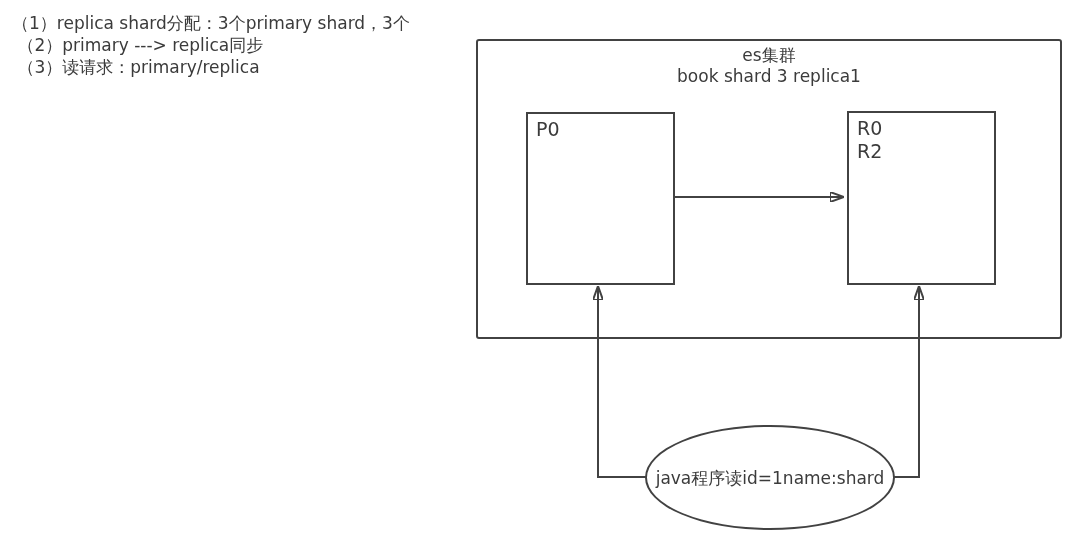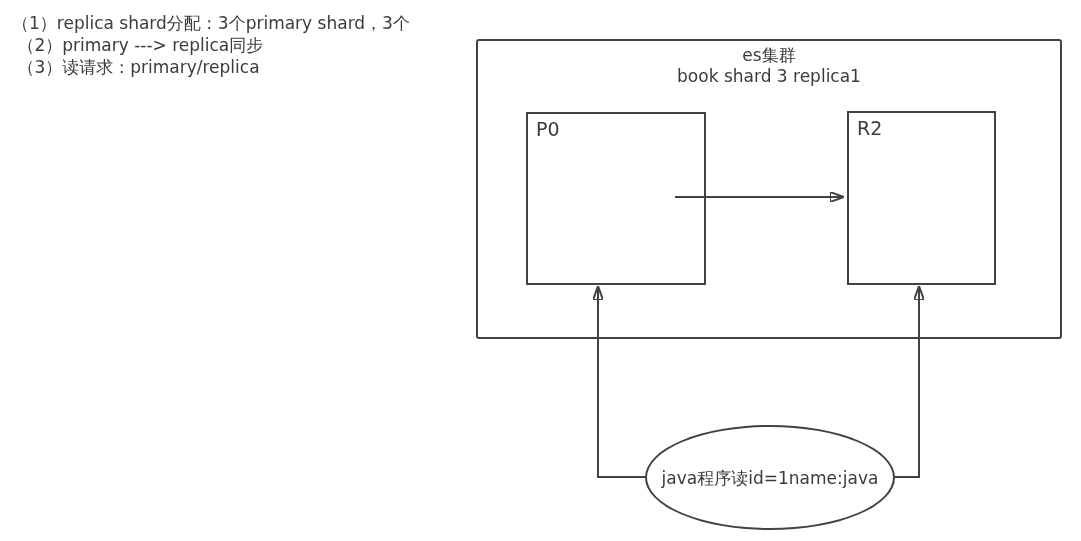--- a/index.html
+++ b/index.html
@@ -37,21 +37,21 @@
     text-align:center;
     font-size:17px;line-height:21px;
   }
   
   .shard-box{
     position:absolute;
     border:2px solid var(--stroke);
     box-sizing:border-box;
     background:var(--bg);
   }
-  .shard-box.primary{left:48px;top:71px;width:180px;height:173px;}
+  .shard-box.primary{left:48px;top:71px;width:149px;height:173px;}
   .shard-box.replica{left:369px;top:70px;width:149px;height:174px;}
   .shard-list{
     padding:4px 0 0 8px;
     font-size:19px;line-height:23px;
   }
   
   .client-ellipse{
     position:absolute;left:645px;top:425px;
     width:250px;height:105px;
     border:2px solid var(--stroke);
@@ -93,30 +93,31 @@
     </div>
 
     <div class="shard-box primary">
       <div class="shard-list">
         <div>P0</div>
       </div>
     </div>
 
     <div class="shard-box replica">
       <div class="shard-list">
+        <div>R0</div>
         <div>R2</div>
       </div>
     </div>
   </div>
 
   <div class="client-ellipse">
     <div>java程序</div>
     <div>读</div>
     <div>id=1</div>
-    <div>name:java</div>
+    <div>name:shard</div>
   </div>
 
   <svg class="arrow-layer" viewBox="0 0 1081 541" xmlns="http://www.w3.org/2000/svg">
     <defs>
       <marker id="arrowhead" markerUnits="userSpaceOnUse" markerWidth="14" markerHeight="10" refX="12" refY="5" orient="auto">
         <path d="M0,0 L14,5 L0,10 Z" fill="#424242" stroke="none"></path>
       </marker>
     </defs>
     <path d="M675,197 L842,197" marker-end="url(#arrowhead)"></path>
     <path d="M647,477 L598,477 L598,288" marker-end="url(#arrowhead)"></path>

